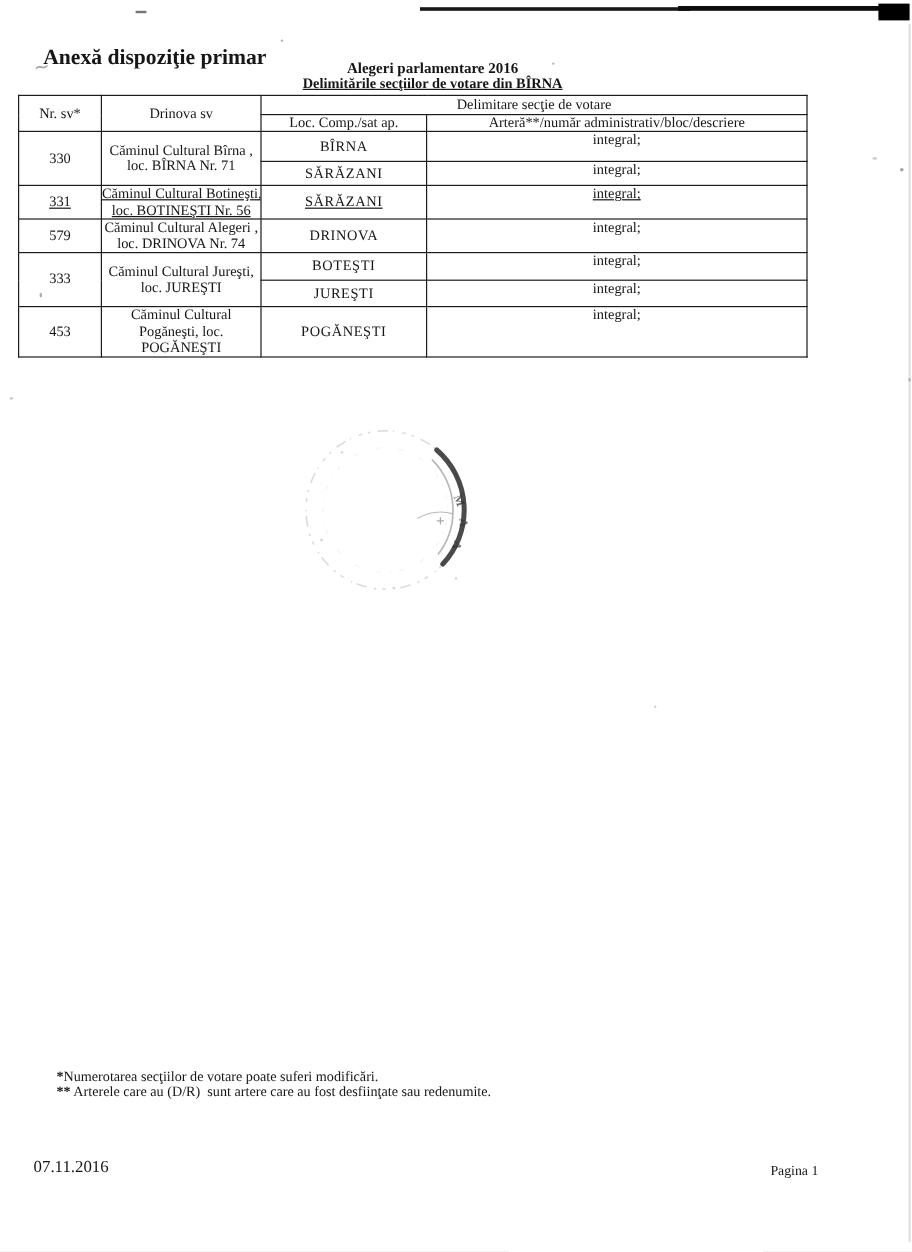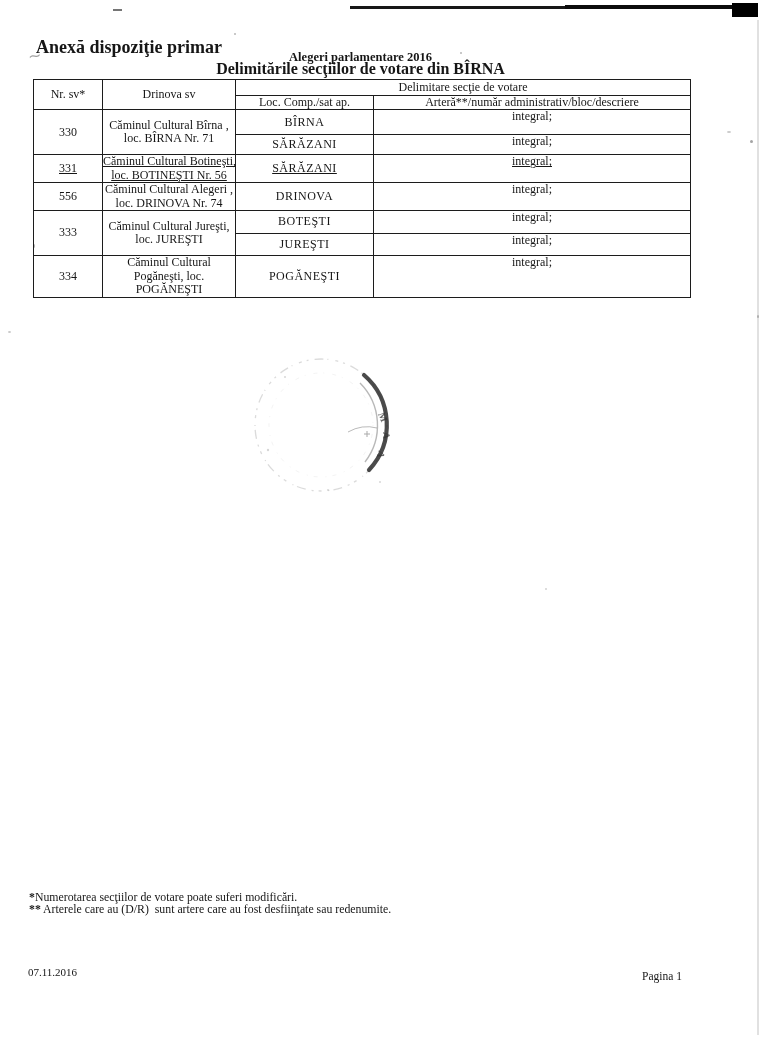--- a/index.html
+++ b/index.html
@@ -17,24 +17,24 @@
   .edge-line { left:757px; top:20px; width:2px; height:1015px; background:#9a9a9a; opacity:.3; }
   .speck { position:absolute; background:#4a4a4a; border-radius:50%; }
   .squiggle {
     position:absolute; left:28px; top:46px; color:#555; opacity:.55;
     font-size:16px; transform:rotate(-8deg); font-family:"DejaVu Sans",sans-serif;
   }
   
   .annex { position:absolute; left:36px; top:37px; font-size:18px; font-weight:bold; }
   .titles { position:absolute; left:33px; top:51px; width:655px; text-align:center; font-weight:bold; }
   .titles .t1 { font-size:12.5px; line-height:12px; }
-  .titles .t2 { font-size:16px; line-height:12px; }
+  .titles .t2 { font-size:12px; line-height:12px;text-decoration:underline; }
   
   table.sv {
-    position:absolute; left:33px; top:79px; width:657px;
+    position:absolute; left:15px; top:79px; width:657px;
     border-collapse:collapse; table-layout:fixed;
   }
   table.sv td {
     border:1.6px solid #1c1c1c; padding:0; text-align:center;
     font-size:12px; line-height:1.12; overflow:hidden;
   }
   td.h-span { height:15px; font-size:12px; }
   td.h-sub { height:13px; font-size:11.5px; }
   td.h-left { font-size:12px; }
   tr.r-330a td { height:24px; }
@@ -45,24 +45,24 @@
   tr.r-333b td { height:21px; }
   tr.r-334  td { height:29px; }
   td.nr { vertical-align:middle; font-size:12px; }
   td.sediul { vertical-align:middle; font-size:11px; line-height:1.05; }
   td.sediul .line { display:block; white-space:nowrap; }
   td.loc { vertical-align:middle; font-size:12px; letter-spacing:.5px; }
   td.artera {
     text-align:left; vertical-align:top; padding:3px 0 0 7px; font-size:12px;
   }
   
-  .footnotes { position:absolute; left:29px; top:892px; font-size:11.8px; line-height:11.8px; }
+  .footnotes { position:absolute; left:47px; top:892px; font-size:11.8px; line-height:11.8px; }
   .footnotes .marker { font-weight:bold; }
   .footnotes .fn-text { white-space:pre-wrap; }
-  .footer-date { position:absolute; left:28px; top:966px; font-size:11px; }
+  .footer-date { position:absolute; left:28px; top:966px; font-size:14px; }
   .footer-page { position:absolute; left:642px; top:970px; font-size:11.5px; }
   
   .stamp { position:absolute; left:240px; top:352px; width:170px; height:150px; }
 </style>
 </head>
 <body>
 
 <div class="page">
 
   <div class="art topline-a"></div>
@@ -122,21 +122,21 @@
         <td class="nr">331</td>
         <td class="sediul">
           <span class="line">Căminul Cultural Botineşti,</span>
           <span class="line">loc. BOTINEŞTI Nr. 56</span>
         </td>
         <td class="loc">SĂRĂZANI</td>
         <td class="artera">integral;</td>
       </tr>
 
       <tr class="r-332">
-        <td class="nr">556</td>
+        <td class="nr">579</td>
         <td class="sediul">
           <span class="line">Căminul Cultural Alegeri ,</span>
           <span class="line">loc. DRINOVA Nr. 74</span>
         </td>
         <td class="loc">DRINOVA</td>
         <td class="artera">integral;</td>
       </tr>
 
       <tr class="r-333a">
         <td rowspan="2" class="nr">333</td>
@@ -146,21 +146,21 @@
         </td>
         <td class="loc">BOTEŞTI</td>
         <td class="artera">integral;</td>
       </tr>
       <tr class="r-333b">
         <td class="loc">JUREŞTI</td>
         <td class="artera">integral;</td>
       </tr>
 
       <tr class="r-334">
-        <td class="nr">334</td>
+        <td class="nr">453</td>
         <td class="sediul">
           <span class="line">Căminul Cultural</span>
           <span class="line">Pogăneşti, loc.</span>
           <span class="line">POGĂNEŞTI</span>
         </td>
         <td class="loc">POGĂNEŞTI</td>
         <td class="artera">integral;</td>
       </tr>
     </tbody>
   </table>

